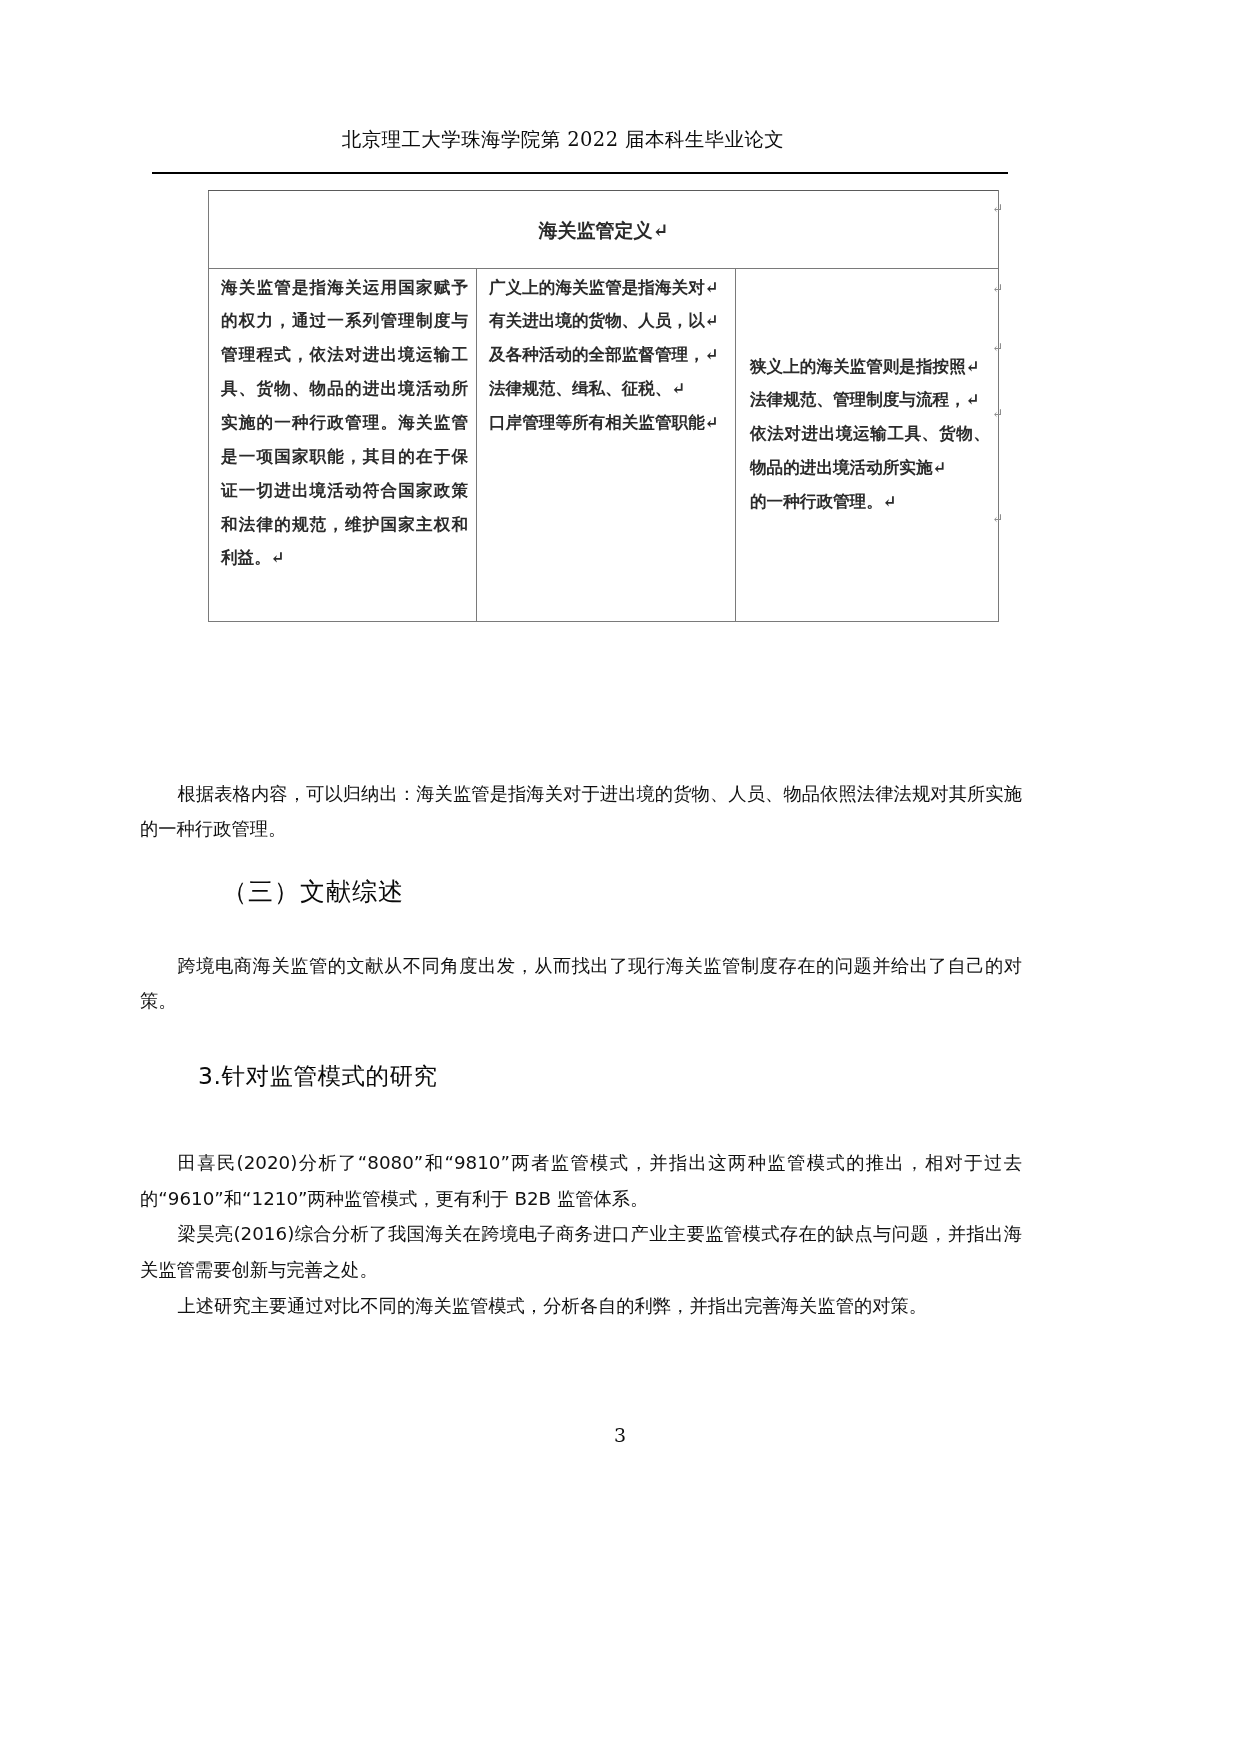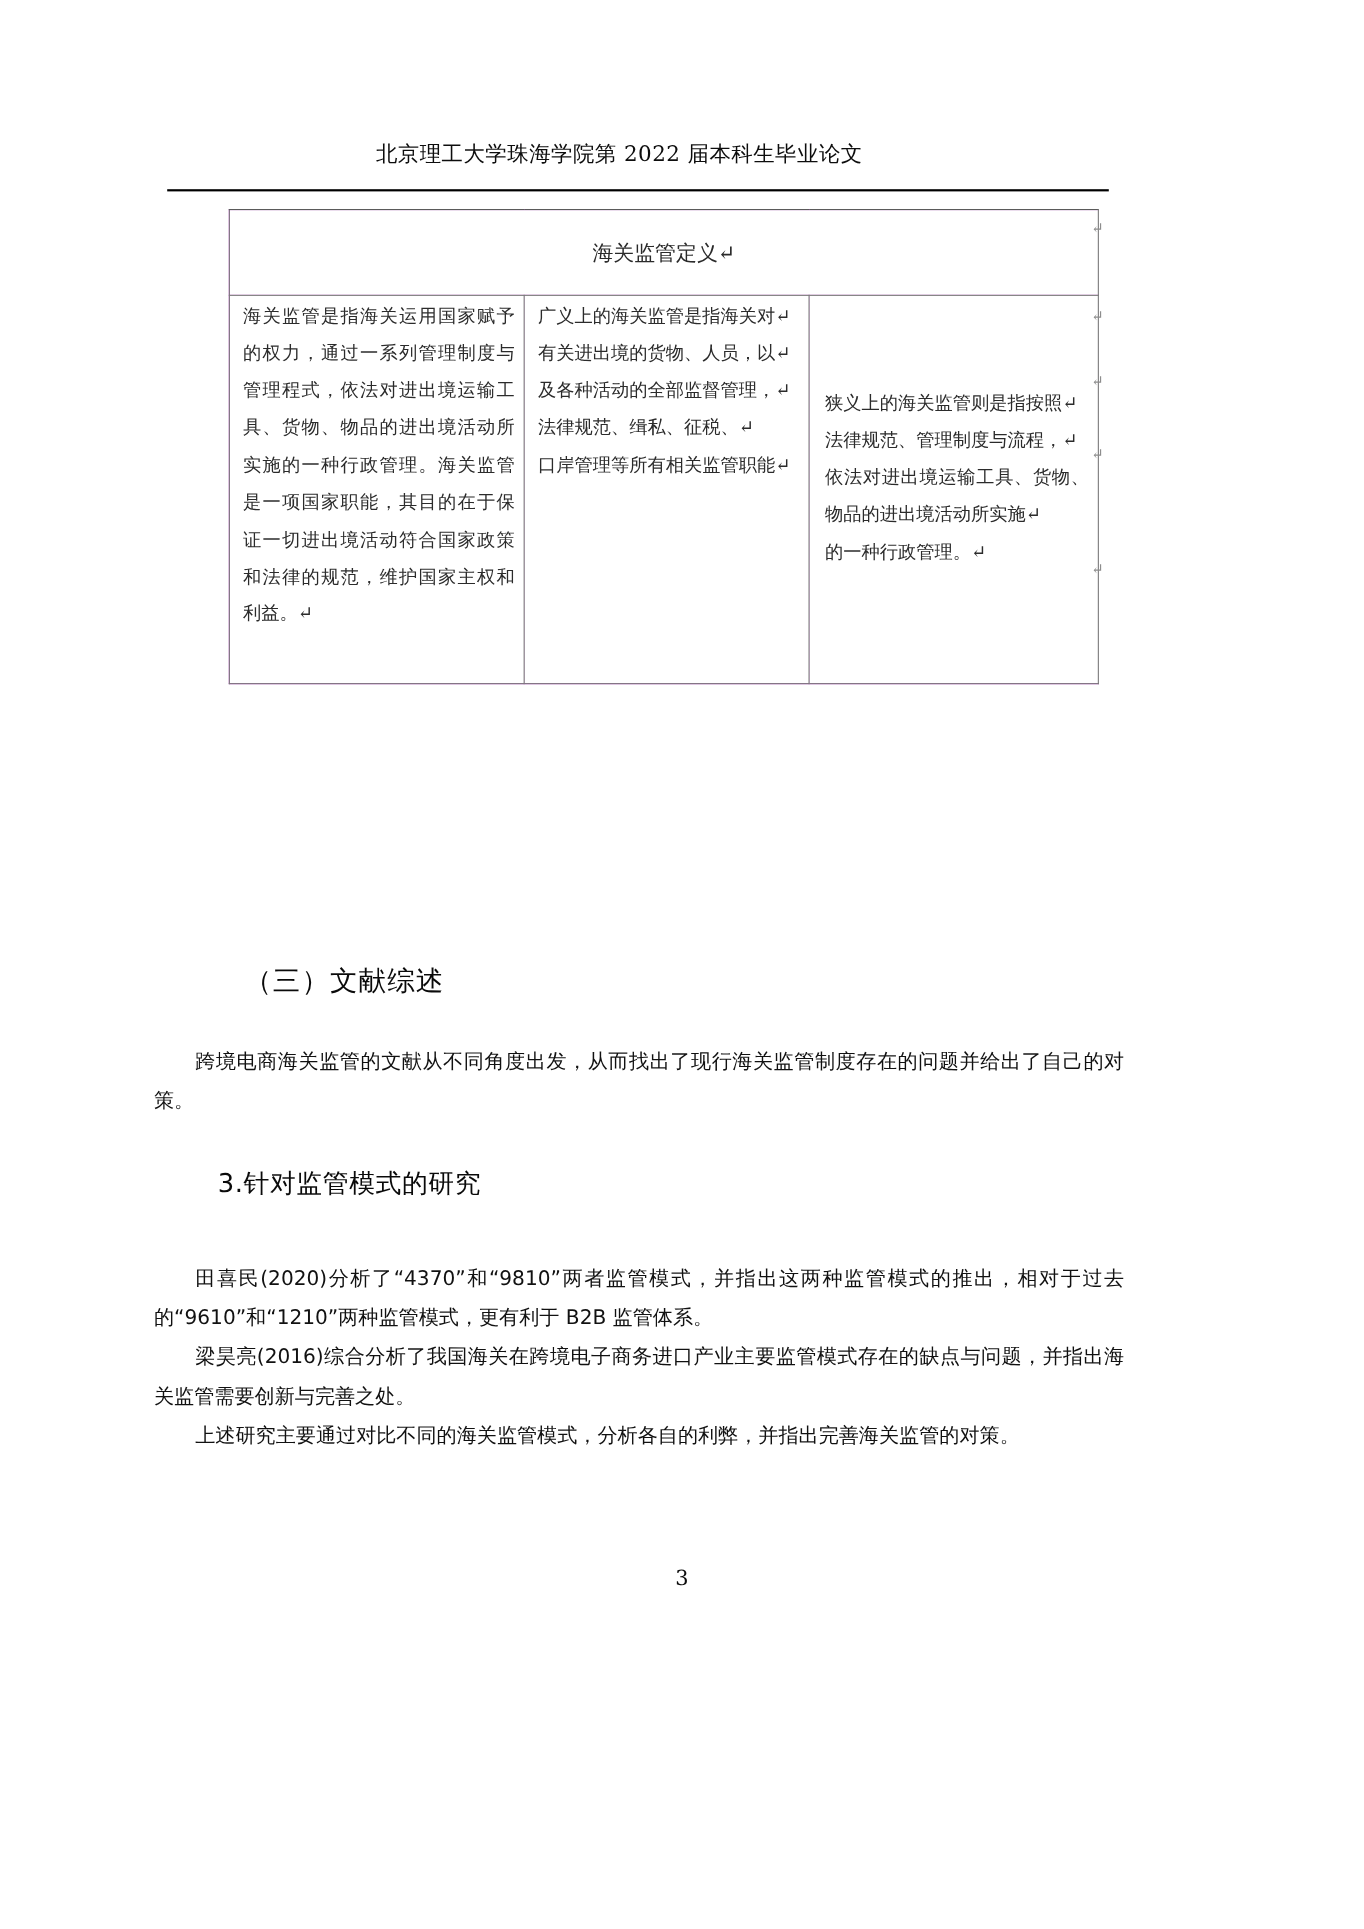--- a/index.html
+++ b/index.html
@@ -50,21 +50,22 @@
   .table-wrap {
     position: absolute;
     top: 190px;
     left: 208px;
     width: 790px;
   }
   table.defn {
     border-collapse: collapse;
     table-layout: fixed;
     width: 790px;
-    background: #d946ef;
+    background: #fdba74;
+    font-weight: bold;
   }
   table.defn td {
     border: 1.1px solid #7a7a7a;
     vertical-align: top;
     padding: 0;
     background: #ffffff;
   }
   table.defn td.top-head {
     border-top: 1.6px solid #5a5a5a;
   }
@@ -218,28 +219,29 @@
   </div>
 
   <div class="outside-marks">
     <span style="margin-top:10px">↵</span>
     <span style="margin-top:66px">↵</span>
     <span style="margin-top:46px">↵</span>
     <span style="margin-top:52px">↵</span>
     <span style="margin-top:92px">↵</span>
   </div>
 
+  <div class="body-text indent" style="top: 776px;">根据表格内容，可以归纳出：海关监管是指海关对于进出境的货物、人员、物品依照法律法规对其所实施的一种行政管理。</div>
 
   <div class="h-sec" style="top: 875px;">（三）文献综述</div>
 
   <div class="body-text indent" style="top: 948px;">跨境电商海关监管的文献从不同角度出发，从而找出了现行海关监管制度存在的问题并给出了自己的对策。</div>
 
   <div class="h-sub" style="top: 1060px;">3.针对监管模式的研究</div>
 
   <div class="para-block" style="top: 1145px;">
-    <p>田喜民(2020)分析了“4370”和“9810”两者监管模式，并指出这两种监管模式的推出，相对于过去的“9610”和“1210”两种监管模式，更有利于 B2B 监管体系。</p>
+    <p>田喜民(2020)分析了“8080”和“9810”两者监管模式，并指出这两种监管模式的推出，相对于过去的“9610”和“1210”两种监管模式，更有利于 B2B 监管体系。</p>
     <p>梁昊亮(2016)综合分析了我国海关在跨境电子商务进口产业主要监管模式存在的缺点与问题，并指出海关监管需要创新与完善之处。</p>
     <p>上述研究主要通过对比不同的海关监管模式，分析各自的利弊，并指出完善海关监管的对策。</p>
   </div>
 
   <div class="page-number">3</div>
 
 </div>
 
 </body></html>

